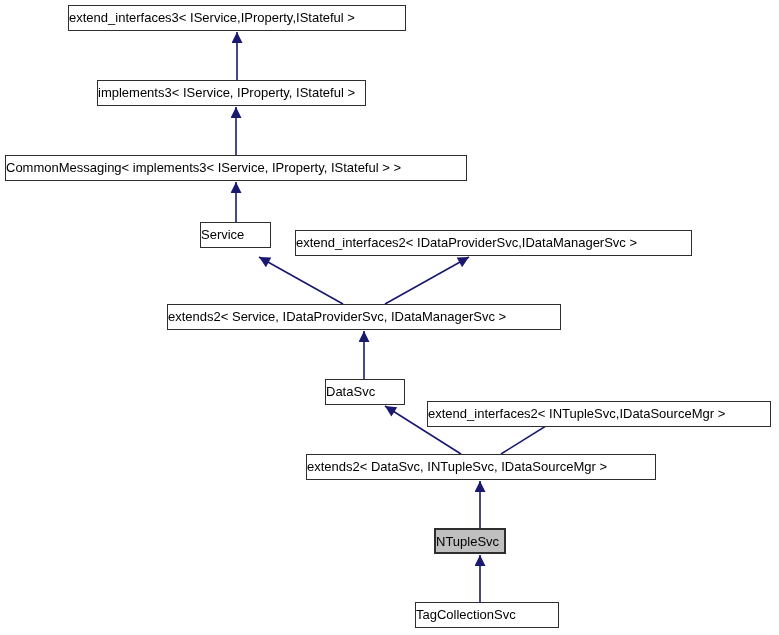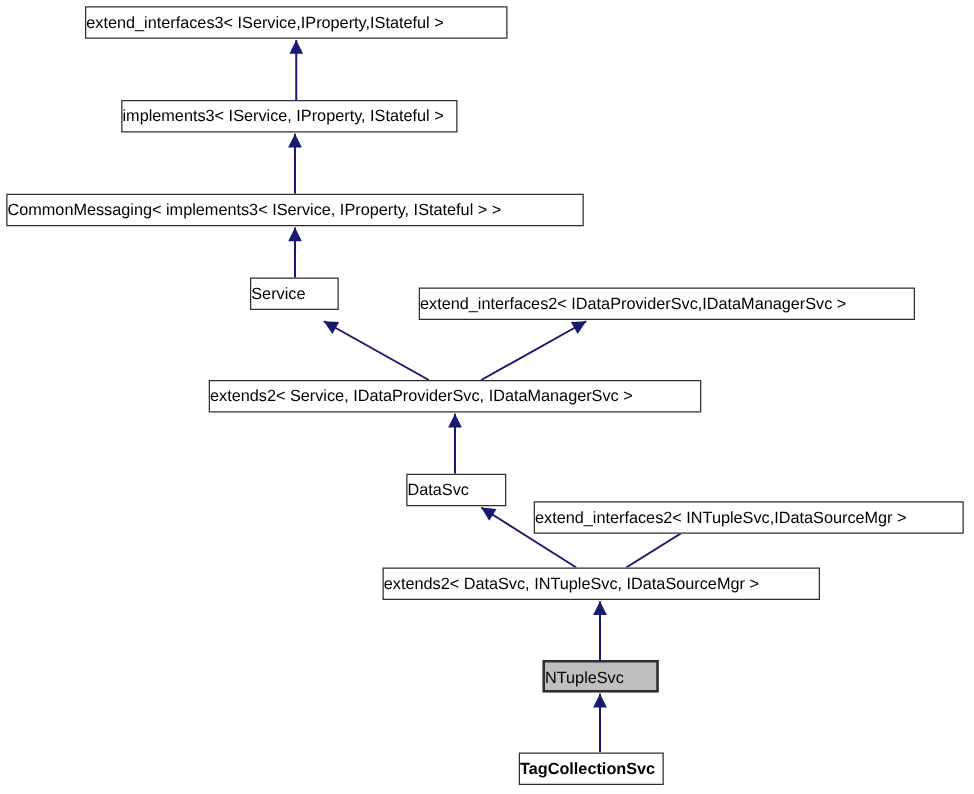--- a/index.html
+++ b/index.html
@@ -66,21 +66,21 @@
     <line class="edge-line" x1="461" y1="454" x2="385" y2="406" marker-end="url(#arrow)"></line>
     <line class="edge-line" x1="501" y1="454" x2="578" y2="406" marker-end="url(#arrow)"></line>
     <line class="edge-line" x1="480" y1="528" x2="480" y2="481" marker-end="url(#arrow)"></line>
     <line class="edge-line" x1="480" y1="602" x2="480" y2="555" marker-end="url(#arrow)"></line>
   </svg>
 
   <div class="node" style="left:68px;  top:5px;   width:338px;">extend_interfaces3&lt; IService,IProperty,IStateful &gt;</div>
   <div class="node" style="left:97px;  top:80px;  width:269px;">implements3&lt; IService, IProperty, IStateful &gt;</div>
   <div class="node" style="left:5px;   top:155px; width:462px;">CommonMessaging&lt; implements3&lt; IService, IProperty, IStateful &gt; &gt;</div>
   <div class="node" style="left:200px; top:222px; width:71px;">Service</div>
-  <div class="node" style="left:295px; top:230px; width:397px;margin-left:40px;">extend_interfaces2&lt; IDataProviderSvc,IDataManagerSvc &gt;</div>
+  <div class="node" style="left:295px; top:230px; width:397px;">extend_interfaces2&lt; IDataProviderSvc,IDataManagerSvc &gt;</div>
   <div class="node" style="left:167px; top:304px; width:394px;">extends2&lt; Service, IDataProviderSvc, IDataManagerSvc &gt;</div>
   <div class="node" style="left:325px; top:379px; width:80px;">DataSvc</div>
   <div class="node" style="left:427px; top:379px; width:344px;margin-top:22px;">extend_interfaces2&lt; INTupleSvc,IDataSourceMgr &gt;</div>
   <div class="node" style="left:306px; top:454px; width:350px;">extends2&lt; DataSvc, INTupleSvc, IDataSourceMgr &gt;</div>
-  <div class="node highlight" style="left:434px; top:528px; width:93px;">NTupleSvc</div>
-  <div class="node" style="left:415px; top:602px; width:116px;font-weight:bold;">TagCollectionSvc</div>
+  <div class="node highlight" style="left:434px; top:528px; width:72px;">NTupleSvc</div>
+  <div class="node" style="left:415px; top:602px; width:144px;">TagCollectionSvc</div>
 
 </div>
 
 </body></html>

